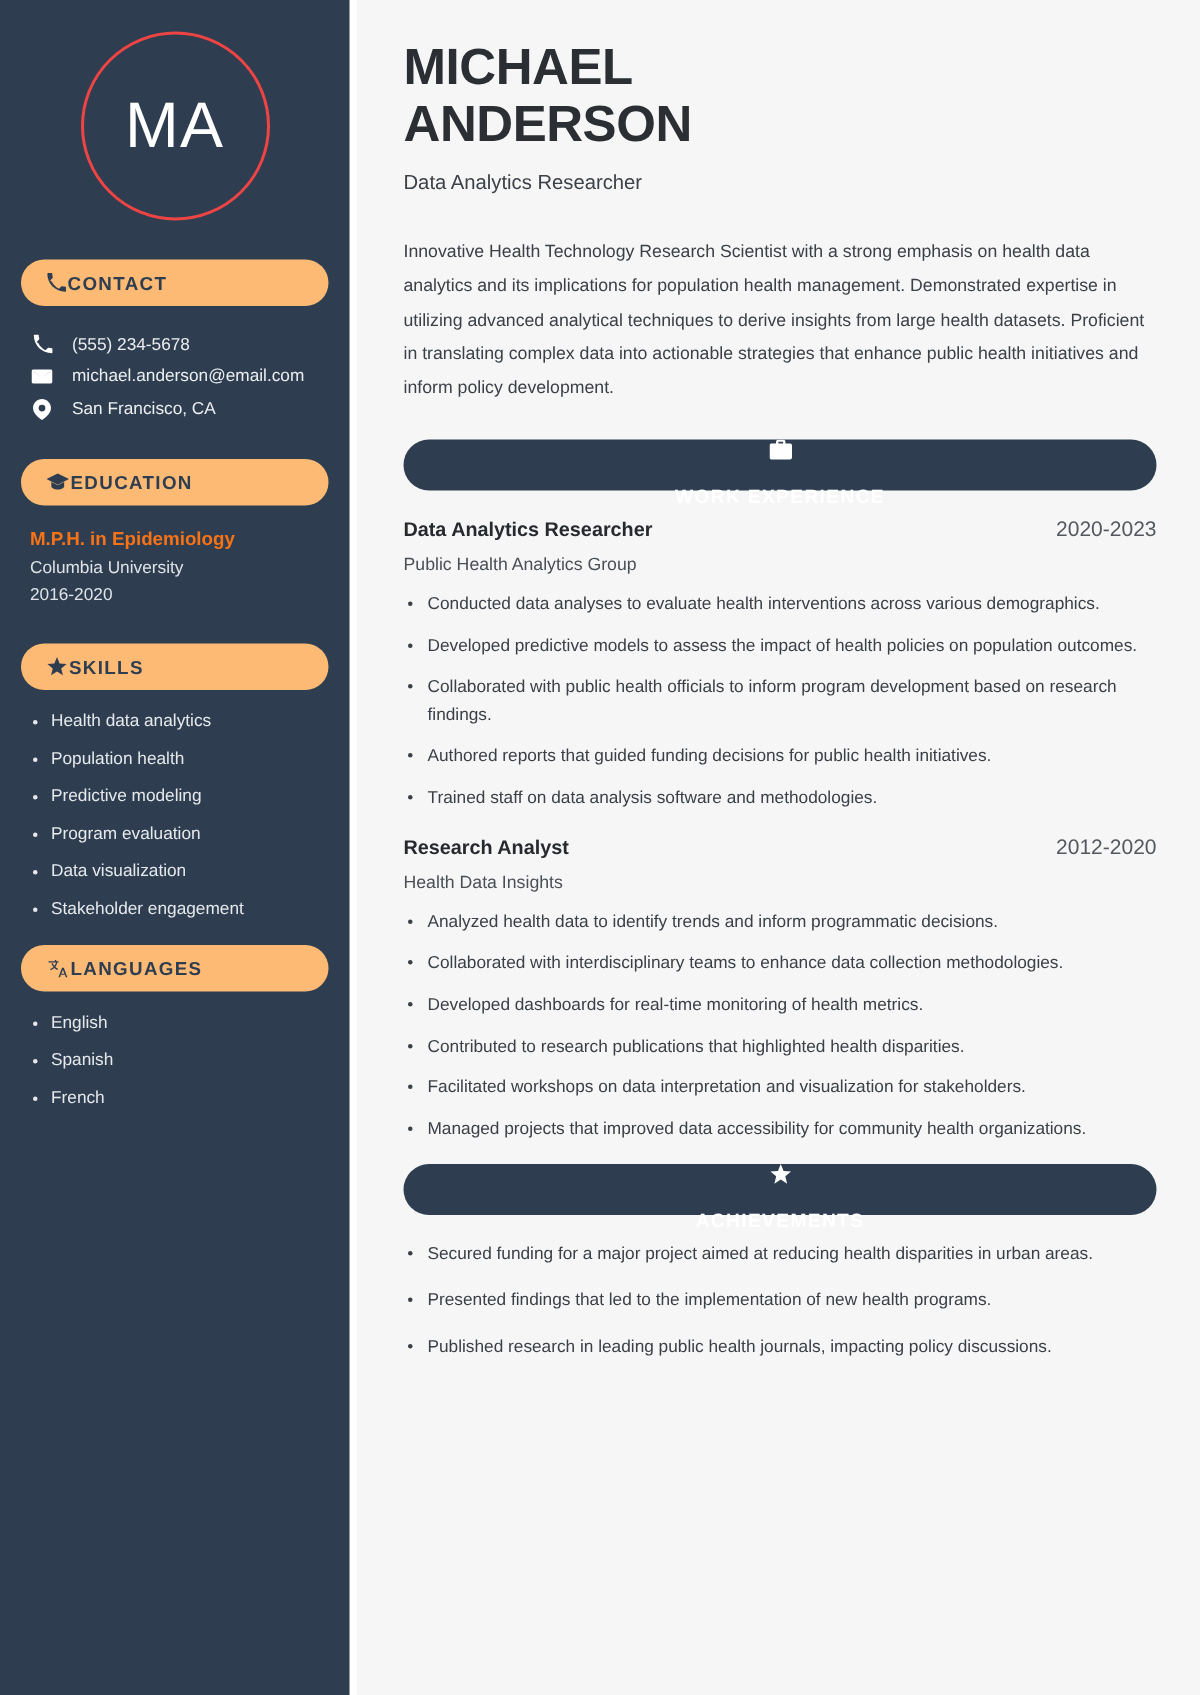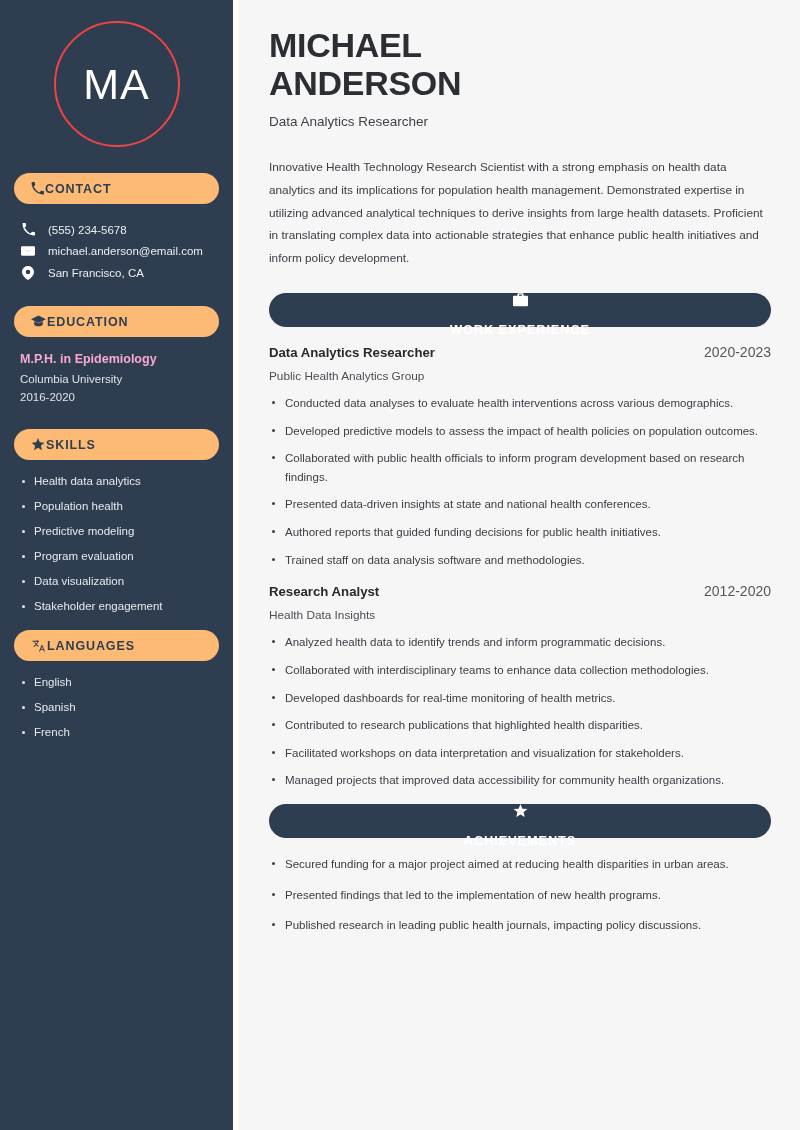--- a/index.html
+++ b/index.html
@@ -81,21 +81,21 @@
     padding: 4px 6px;
     font-size: 11.5px;
     color: #eceef0;
   }
   .contact-row .ic { width: 16px; display: flex; justify-content: center; }
 
   .edu-block { padding: 0 6px 20px 6px; }
   .edu-degree {
     font-size: 12.5px;
     font-weight: bold;
-    color: #f9a8d4;
+    color: #f97316;
     margin-bottom: 7px;
   }
   .edu-school, .edu-years {
     font-size: 11.5px;
     color: #dfe3e7;
     margin-bottom: 6px;
   }
 
   .side-list { list-style: none; padding: 0 6px; margin-bottom: 18px; }
   .side-list li {
@@ -331,21 +331,20 @@
     <section class="job">
       <div class="job-head">
         <span class="role">Data Analytics Researcher</span>
         <span class="dates">2020-2023</span>
       </div>
       <div class="company">Public Health Analytics Group</div>
       <ul class="bullets">
         <li>Conducted data analyses to evaluate health interventions across various demographics.</li>
         <li>Developed predictive models to assess the impact of health policies on population outcomes.</li>
         <li>Collaborated with public health officials to inform program development based on research findings.</li>
-        <li>Presented data-driven insights at state and national health conferences.</li>
         <li>Authored reports that guided funding decisions for public health initiatives.</li>
         <li>Trained staff on data analysis software and methodologies.</li>
       </ul>
     </section>
 
     <section class="job">
       <div class="job-head">
         <span class="role">Research Analyst</span>
         <span class="dates">2012-2020</span>
       </div>

